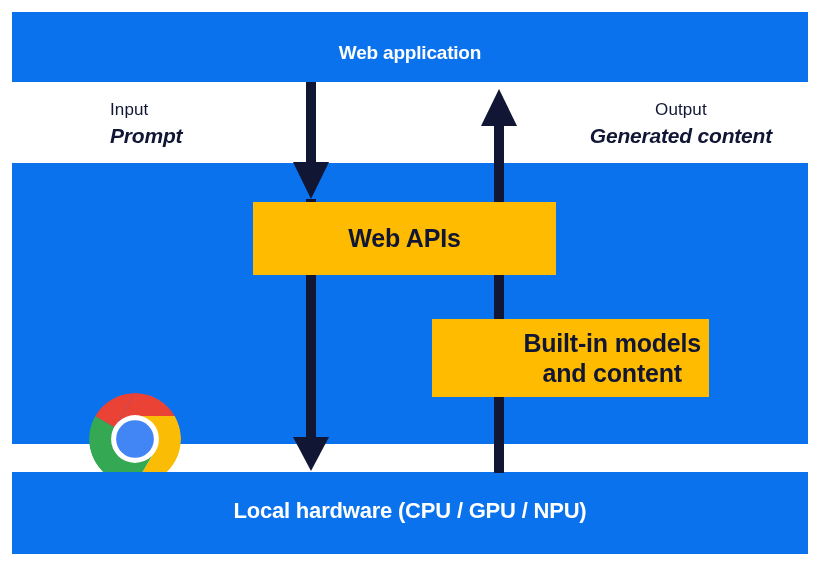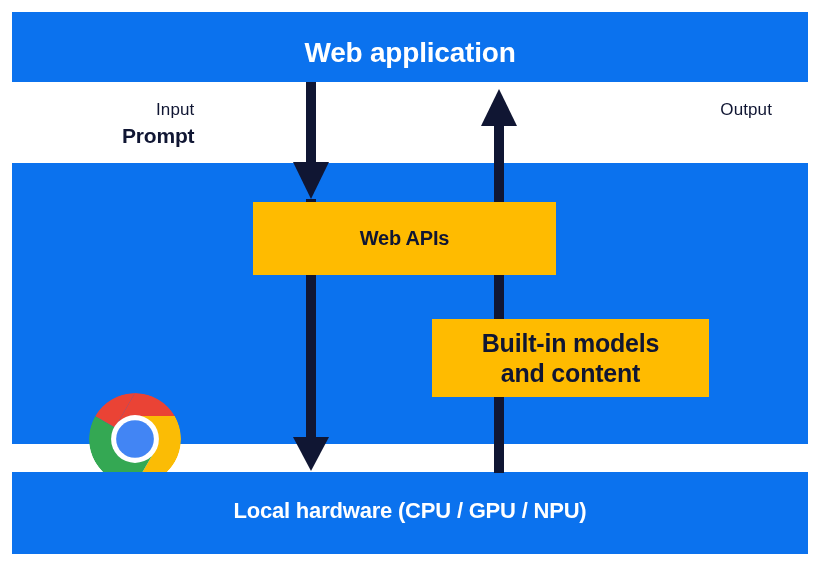--- a/index.html
+++ b/index.html
@@ -49,57 +49,58 @@
     position: absolute;
     width: 100%;
     text-align: center;
     color: #ffffff;
     font-weight: bold;
     letter-spacing: -0.2px;
     white-space: nowrap;
   }
   #web-application-title {
     top: 24px;
-    font-size: 28px;
+    font-size: 19px;
     line-height: 34px;
   }
   #local-hardware-title {
     top: 22px;
     font-size: 22px;
     line-height: 34px;
   }
 
   
   .caption {
     position: absolute;
     color: #101633;
     line-height: 1.22;
   }
   #caption-input {
-    left: 122px;
+    left: 110px;
     top: 100px;
-    text-align: right;
+    text-align: left;
   }
   #caption-output {
     right: 48px;
     top: 100px;
     text-align: center;
   }
   .caption-label {
     display: block;
     font-size: 17px;
     font-weight: normal;
     letter-spacing: 0.1px;
   }
   .caption-value {
     display: block;
     font-size: 21px;
     font-weight: bold;
     letter-spacing: -0.2px;
     margin-top: 2px;
+    font-style: italic;
   }
 
   
   #arrow-layer {
     position: absolute;
     left: 0;
     top: 0;
     width: 820px;
     height: 566px;
     pointer-events: none;
@@ -115,29 +116,30 @@
     text-align: center;
     color: #101633;
     font-weight: bold;
     letter-spacing: -0.2px;
   }
   #box-web-apis {
     left: 253px;
     top: 202px;
     width: 303px;
     height: 73px;
-    font-size: 20px;
+    font-size: 25px;
   }
   #box-builtin-models {
     left: 432px;
     top: 319px;
     width: 277px;
     height: 78px;
     font-size: 25px;
     line-height: 1.2;
+    justify-content: flex-end;
   }
   #box-builtin-models .box-text {
     display: block;
     padding: 0 8px;
   }
 
   
   #browser-group {
     position: absolute;
     left: 42px;
@@ -201,20 +203,21 @@
     <div class="band-title" id="local-hardware-title">Local hardware (CPU / GPU / NPU)</div>
   </div>
 
   <div class="caption" id="caption-input">
     <span class="caption-label">Input</span>
     <span class="caption-value">Prompt</span>
   </div>
 
   <div class="caption" id="caption-output">
     <span class="caption-label">Output</span>
+    <span class="caption-value">Generated content</span>
   </div>
 
   <svg id="arrow-layer" viewBox="0 0 820 566" xmlns="http://www.w3.org/2000/svg">
 
     <g>
       <rect x="306" y="82" width="10" height="84" fill="#101633"></rect>
       <polygon points="293,162 329,162 311,199" fill="#101633"></polygon>
     </g>
 
     <g>

